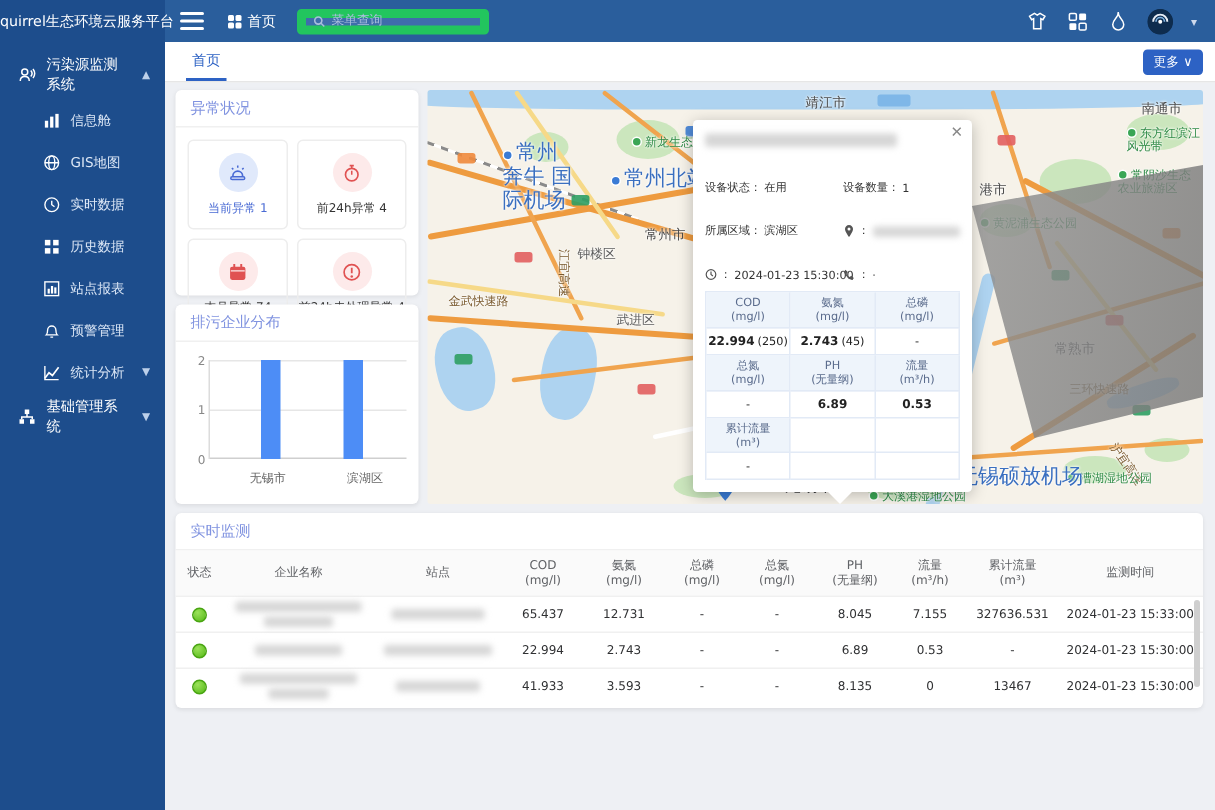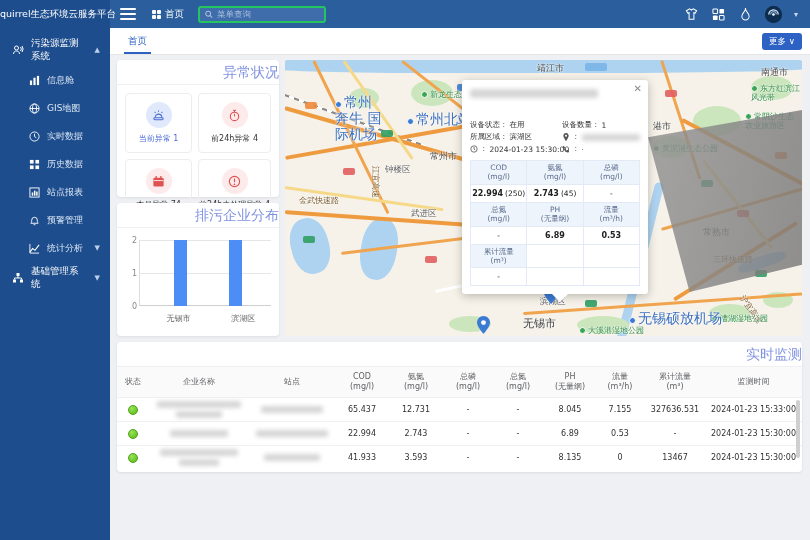--- a/index.html
+++ b/index.html
@@ -7,21 +7,21 @@
   body { font-family:"DejaVu Sans","Liberation Sans",sans-serif; font-size:10px; color:#333; background:#eef0f4; position:relative; }
 
   
   .topbar { position:absolute; left:0; top:0; width:810px; height:28px; background:#2a5e9c; display:flex; align-items:center; z-index:20; }
   .logo { width:110px; height:28px; background:#1d4d8c; color:#fff; font-size:9.5px; display:flex; align-items:center; justify-content:center; white-space:nowrap; }
   .hamburger { width:16px; height:12px; margin-left:10px; display:flex; flex-direction:column; justify-content:space-between; cursor:pointer; }
   .hamburger i { display:block; height:2px; background:#fff; border-radius:1px; }
   .crumb { display:flex; align-items:center; gap:4px; color:#fff; margin-left:16px; font-size:9.5px; }
   .gridicon { width:9px; height:9px; display:grid; grid-template-columns:1fr 1fr; gap:1px; }
   .gridicon i { background:#fff; border-radius:1px; }
-  .search { margin-left:14px; width:128px; height:17px; background:#3f6dab; border:2px solid #22c55e; border-radius:3px; display:flex; align-items:center; padding:0 5px; gap:4px; }
+  .search { margin-left:14px; width:128px; height:17px; background:#3f6dab; border:6px solid #22c55e; border-radius:3px; display:flex; align-items:center; padding:0 5px; gap:4px; }
   .search input { background:transparent; border:none; outline:none; color:#dbe6f5; font-size:8.5px; width:100%; font-family:inherit; }
   .search input::placeholder { color:#a9bedc; }
   .top-icons { margin-left:auto; display:flex; align-items:center; gap:12px; padding-right:12px; }
   .tico { width:15px; height:15px; display:flex; align-items:center; justify-content:center; cursor:pointer; }
   .avatar { width:17px; height:17px; border-radius:50%; background:#0e2c4e; display:flex; align-items:center; justify-content:center; overflow:hidden; cursor:pointer; }
   .chev { color:#cdd9ec; font-size:8px; cursor:pointer; }
 
   
   .sidebar { position:absolute; left:0; top:28px; width:110px; height:512px; background:#1d4d8c; color:#e7eefa; z-index:15; }
   .snav { padding-top:6px; }
@@ -29,21 +29,21 @@
   .sitem.section { padding-left:12px; height:32px; font-size:9.5px; color:#fff; }
   .sitem .caret { margin-left:auto; margin-right:10px; font-size:7px; color:#bcd0ea; }
   .sicon { width:12px; height:12px; flex:0 0 12px; display:flex; align-items:center; justify-content:center; }
 
   
   .tabbar { position:absolute; left:110px; top:28px; width:700px; height:27px; background:#fff; border-bottom:1px solid #e6e6e6; z-index:10; }
   .tab { position:absolute; left:14px; top:0; height:26px; line-height:26px; color:#2d62c4; font-size:9.5px; border-bottom:2px solid #2d62c4; padding:0 4px; cursor:pointer; }
   .more-btn { position:absolute; right:8px; top:5px; height:17px; background:#2d62c4; color:#fff; border:none; border-radius:3px; font-size:8.5px; padding:0 7px; display:flex; align-items:center; gap:3px; cursor:pointer; font-family:inherit; }
 
   .card { position:absolute; background:#fff; border-radius:4px; box-shadow:0 1px 3px rgba(0,0,0,.08); }
-  .card-hd { height:25px; line-height:25px; padding-left:10px; color:#8093e0; font-size:14px; border-bottom:1px solid #f0f0f0;text-align:right; }
+  .card-hd { height:25px; line-height:25px; padding-left:10px; color:#8093e0; font-size:10px; border-bottom:1px solid #f0f0f0; }
 
   
   .status-card { left:117px; top:60px; width:162px; height:137px; }
   .status-grid { display:grid; grid-template-columns:1fr 1fr; gap:6px; padding:8px; }
   .mini { border:1px solid #ededed; border-radius:4px; height:60px; display:flex; flex-direction:column; align-items:center; justify-content:center; gap:5px; cursor:pointer; }
   .mini .circ { width:26px; height:26px; border-radius:50%; display:flex; align-items:center; justify-content:center; }
   .circ.blue { background:#e0e9fb; color:#4a6bd4; }
   .circ.red { background:#fdeaea; color:#e05252; }
   .mini .lbl { font-size:8px; color:#333; white-space:nowrap; }
   .mini .lbl.blue { color:#4a6bd4; }
@@ -80,21 +80,21 @@
   .poidot.b { background:#3a7bd5; border:1px solid #fff; }
   .riverpill { position:absolute; width:22px; height:8px; background:#7fb7e8; border-radius:2px; z-index:2; }
   .shadow-tri { position:absolute; left:363px; top:50px; width:154px; height:182px; background:linear-gradient(100deg,#929292,#787878); clip-path:polygon(0 15%,100% 0%,100% 85%,27% 100%); opacity:.82; z-index:4; }
   .pin { position:absolute; z-index:5; }
 
   
   .popup { position:absolute; left:177px; top:20px; width:186px; background:#fff; border-radius:3px; box-shadow:0 2px 10px rgba(0,0,0,.25); z-index:6; padding:7px 8px 8px 8px; }
   .popup:after { content:""; position:absolute; left:90px; bottom:-8px; border:8px solid transparent; border-top-color:#fff; border-bottom:none; }
   .pclose { position:absolute; right:6px; top:4px; color:#888; font-size:10px; cursor:pointer; line-height:1; }
   .ptitle { height:10px; margin:2px 12px 6px 0; }
-  .pinfo { display:grid; grid-template-columns:88px 1fr; gap:0 4px; font-size:7.5px; color:#333; margin-bottom:5px;margin-top:20px; }
+  .pinfo { display:grid; grid-template-columns:88px 1fr; gap:17px 4px; font-size:7.5px; color:#333; margin-bottom:5px;margin-top:20px; }
   .pinfo .cell { display:flex; align-items:center; gap:2px; height:12px; white-space:nowrap; }
   .picon { width:8px; height:8px; flex:0 0 8px; color:#555; }
   .ptable { display:grid; grid-template-columns:1fr 1fr 1fr; border-top:1px solid #e2eaf6; border-left:1px solid #e2eaf6; font-size:7.5px; }
   .pc { border-right:1px solid #e2eaf6; border-bottom:1px solid #e2eaf6; text-align:center; padding:2px 1px; }
   .pc.h { background:#eef4fb; color:#5a6b8c; line-height:1.25; }
   .pc.v { color:#222; height:18px; display:flex; align-items:center; justify-content:center; gap:2px; }
   .pc.v b { font-size:8px; }
   .redact { display:inline-block; background:#d6d6d6; border-radius:2px; filter:blur(2px); }
 
   

